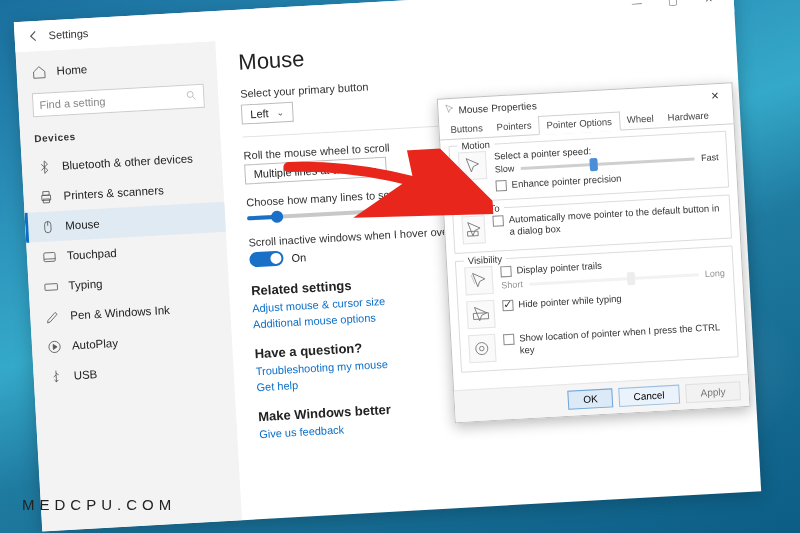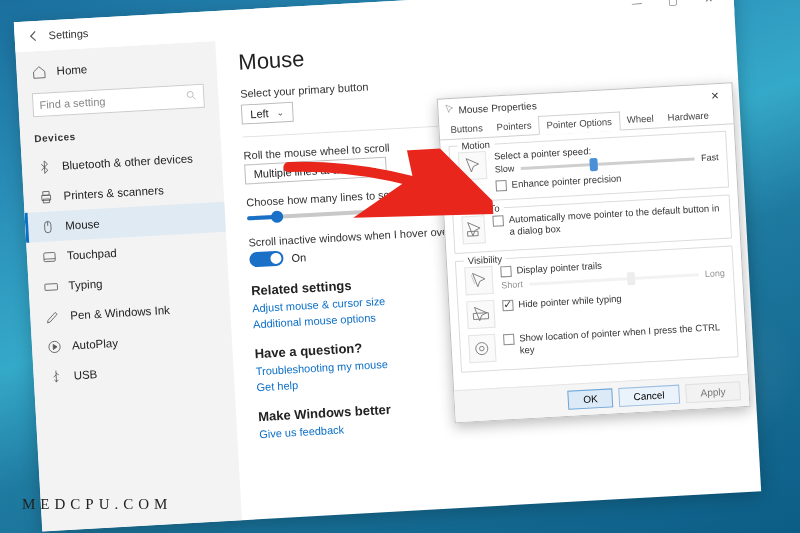--- a/index.html
+++ b/index.html
@@ -140,21 +140,21 @@
   .mp-footer button.primary { background:#dceaf7; border-color:#6ea6d8; }
   .mp-footer button.disabled { opacity:0.55; background:#f0f0f0; border-color:#cfcfcf; }
 
   
   .arrow-wrap { position:absolute; left:258px; top:150px; width:210px; height:80px; pointer-events:none; }
   .arrow-wrap svg { width:100%; height:100%; }
 
   
   .watermark {
     position:absolute; left:22px; bottom:20px;
-    font-family: Liberation Serif, serif;
+    font-family: Liberation Sans, sans-serif;
     letter-spacing: 5px; font-size:15px; color:#222;
   }
 </style>
 </head>
 <body>
 
 <div class="bg"></div>
 
 <div class="rotator">
 

